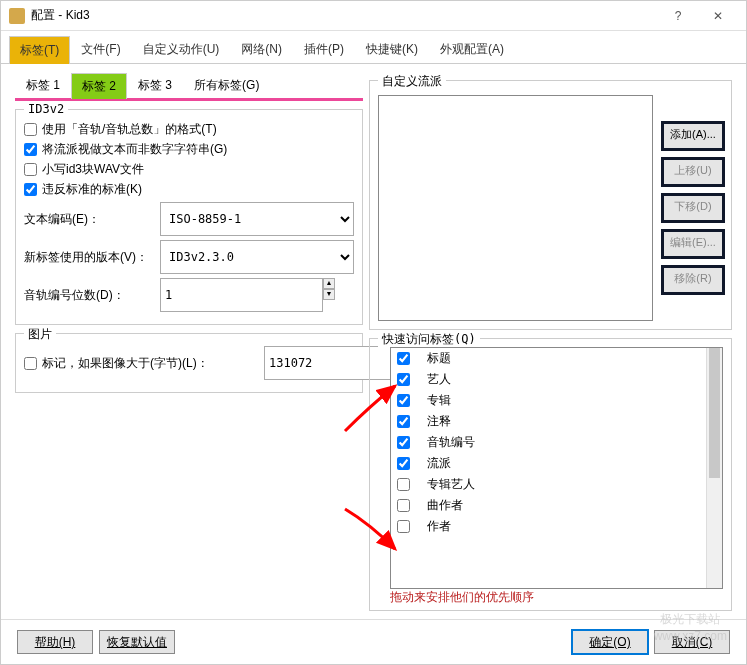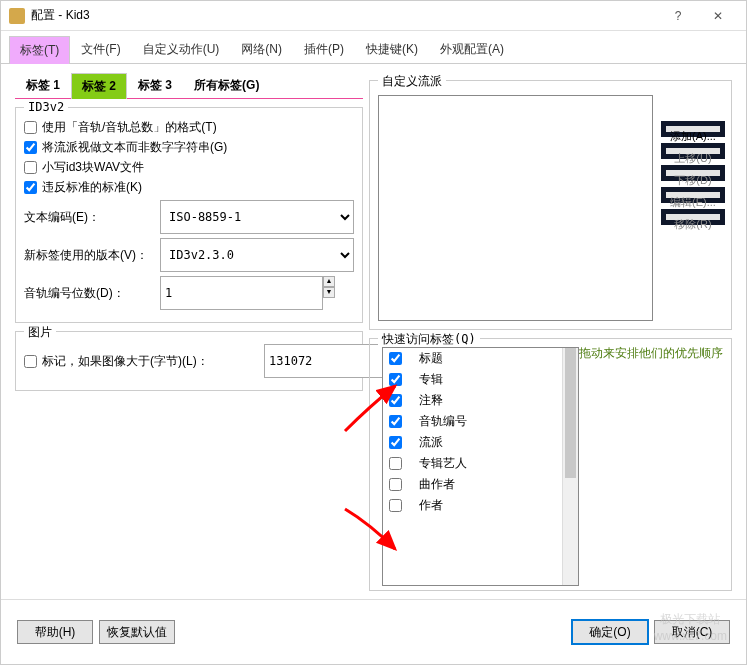--- a/index.html
+++ b/index.html
@@ -5,57 +5,57 @@
 * { box-sizing: border-box; margin: 0; padding: 0; font-family: "Microsoft YaHei", "Segoe UI", sans-serif; font-size: 12px; }
 body { background: #f0f0f0; width: 747px; height: 665px; overflow: hidden; position: relative; }
 .window { background: #fff; border: 1px solid #ccc; width: 747px; height: 665px; display: flex; flex-direction: column; }
 .titlebar { height: 30px; background: #fff; display: flex; align-items: center; padding: 8px 8px; border-bottom: 1px solid #e0e0e0; }
 .title-icon { width: 16px; height: 16px; background: #d4a84b; border-radius: 2px; margin-right: 6px; }
 .title-text { flex: 1; }
 .title-btn { width: 40px; height: 28px; display: flex; align-items: center; justify-content: center; color: #555; }
 
 .main-tabs { display: flex; padding: 4px 8px 0 8px; border-bottom: 1px solid #ccc; background: #fff; gap: 0; }
 .main-tab { padding: 5px 10px; border: 1px solid transparent; border-bottom: none; cursor: default; color: #333; }
-.main-tab.active { border-color: #ccc; background: #f0abfc; position: relative; top: 1px; }
+.main-tab.active { border-color: #ccc; background: #eab308; position: relative; top: 1px; }
 
 .content { padding: 8px 14px; display: flex; gap: 6px; flex: 1; }
 .left-col { width: 348px; }
 .right-col { flex: 1; display: flex; flex-direction: column; }
 
-.sub-tabs { display: flex; border-bottom: 1px solid #ec4899; font-weight: bold; }
+.sub-tabs { display: flex; border-bottom: 3px solid #ec4899; }
 .sub-tab { padding: 4px 10px; border: 1px solid transparent; border-bottom: none; cursor: default; }
 .sub-tab.active { border-color: #ccc; background: #84cc16; position: relative; top: 1px; }
 
 .group { border: 1px solid #ccc; margin-top: 8px; padding: 8px; position: relative; }
 .group-title { position: absolute; top: -8px; left: 8px; background: #fff; padding: 0 4px; font-family: monospace; }
 
 .row { display: flex; align-items: center; margin: 4px 0; gap: 6px; }
 .chk { display: flex; align-items: center; gap: 5px; margin: 3px 0; }
 .chk input { width: 13px; height: 13px; }
 .lbl { width: 130px; }
 select, input[type=text], input[type=number] { border: 1px solid #aaa; padding: 2px 4px; height: 34px; background: #fff; }
 .spin { width: 175px; display:flex; }
 .spin input { flex:1; }
 .spin-btns { width:18px; display:flex; flex-direction:column; }
 .spin-btns div { height:11px; border:1px solid #aaa; background:#eee; font-size:7px; text-align:center; line-height:7px; }
 
 .right-top { border: 1px solid #ccc; padding: 8px; position: relative; margin-top: 8px; height: 250px; display:flex; flex-direction:column; }
 .genre-list { flex:1; border: 1px solid #888; margin-top: 6px; margin-right: 70px; background: #fff; }
 .side-btns { position: absolute; right: 6px; top: 40px; display: flex; flex-direction: column; gap: 6px; }
-.side-btn { width: 64px; height: 16px; border: 5px solid #0f172a; background: #e5e5e5; color: #888; text-align: center; line-height: 20px; font-size: 11px; }
+.side-btn { width: 64px; height: 30px; border: 3px solid #0f172a; background: #e5e5e5; color: #888; text-align: center; line-height: 20px; font-size: 11px; }
 .side-btn.enabled { color: #000; }
 
-.quick { border: 1px solid #ccc; margin-top: 8px; padding: 6px 8px 4px 12px; position: relative; flex:1; display:flex; }
+.quick { border: 1px solid #ccc; margin-top: 8px; padding: 6px 8px 4px 20px; position: relative; flex:1; display:flex; flex-direction:column; }
 .quick-list { flex:1; border: 1px solid #888; background: #fff; overflow: hidden; margin-top: 2px; position: relative; }
 .quick-item { display: flex; align-items: center; gap: 17px; padding: 2px 6px; }
 .quick-scroll { position:absolute; right:0; top:0; bottom:0; width:16px; background:#f0f0f0; border-left:1px solid #ddd; }
 .quick-scroll-thumb { position:absolute; top:0; left:2px; right:2px; height:130px; background:#c8c8c8; }
-.hint { margin-top: 0; color: #4d7c0f; font-size: 12px; }
-
-.btnbar { display: flex; padding: 20px 16px; gap: 6px; border-top: 1px solid #ddd; align-items: center; }
+.hint { margin-top: 0; color: #b91c1c; font-size: 12px; }
+
+.btnbar { display: flex; padding: 10px 16px; gap: 6px; border-top: 1px solid #ddd; align-items: center; text-decoration: underline; }
 .btnbar .spacer { flex: 1; }
 .btn { min-width: 76px; height: 24px; border: 1px solid #888; background: #e5e5e5; text-align: center; line-height: 22px; cursor: default; font-size: 12px; }
 .btn.primary { border: 1px solid #0078d7; box-shadow: 0 0 0 1px #0078d7; }
 
 .arrow { position: absolute; pointer-events: none; }
 .arrow1 { left: 340px; top: 376px; }
 .arrow2 { left: 340px; top: 504px; }
 .watermark { position: absolute; right: 20px; bottom: 20px; color: #c0c0c0; font-size: 11px; pointer-events: none; opacity: 0.6; text-align:center; line-height:1.4; }
 </style>
 </head>
@@ -157,20 +157,24 @@
           <div class="side-btn">移除(R)</div>
         </div>
       </div>
 
       <div class="quick">
         <div class="group-title">快速访问标签(Q)</div>
         <div class="quick-list" id="quick-list">
           <div class="quick-item">
               <input type="checkbox" checked="" style="">
               <span>标题</span>
+            </div>
+            <div class="quick-item">
+              <input type="checkbox" checked="" style="">
+              <span>艺人</span>
             </div>
             <div class="quick-item">
               <input type="checkbox" checked="" style="">
               <span>专辑</span>
             </div>
             <div class="quick-item">
               <input type="checkbox" checked="" style="">
               <span>注释</span>
             </div>
             <div class="quick-item">

